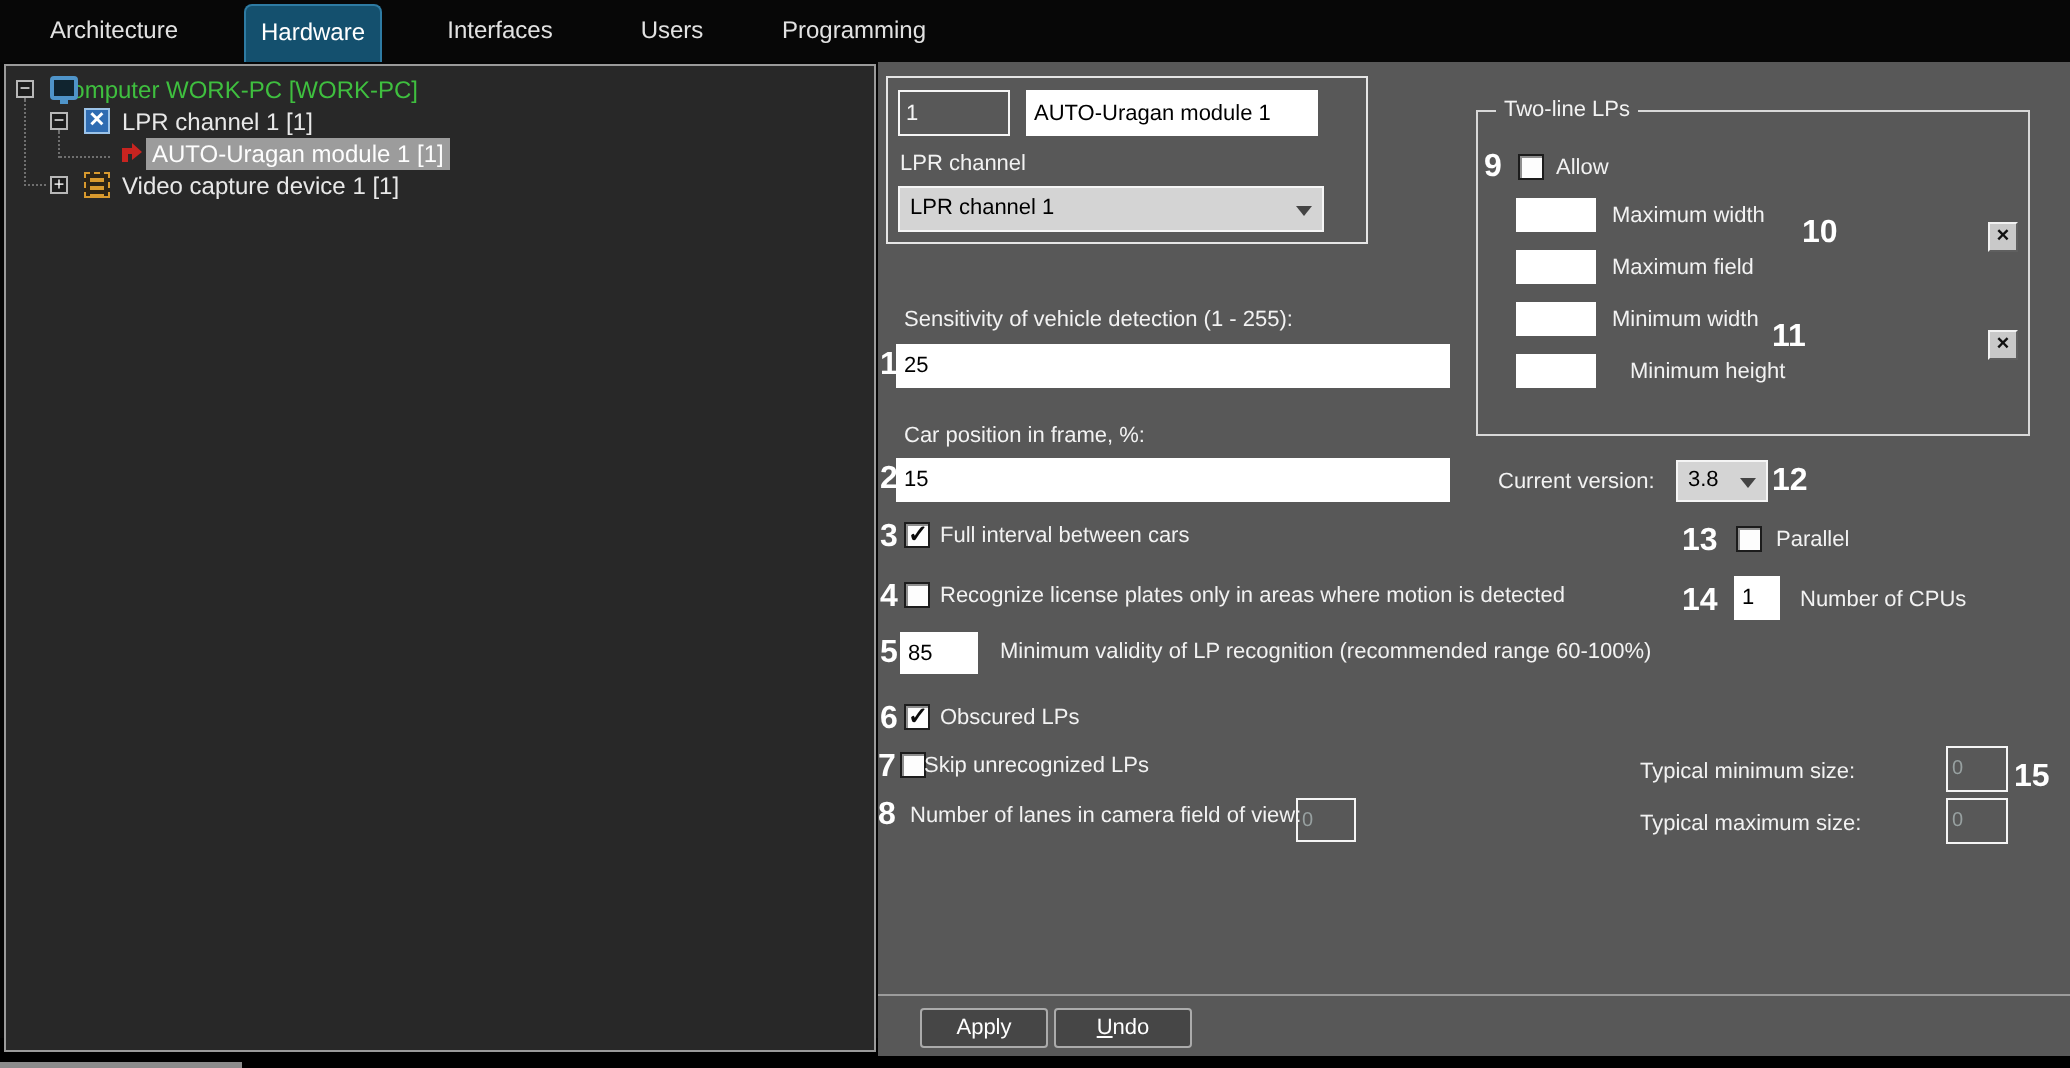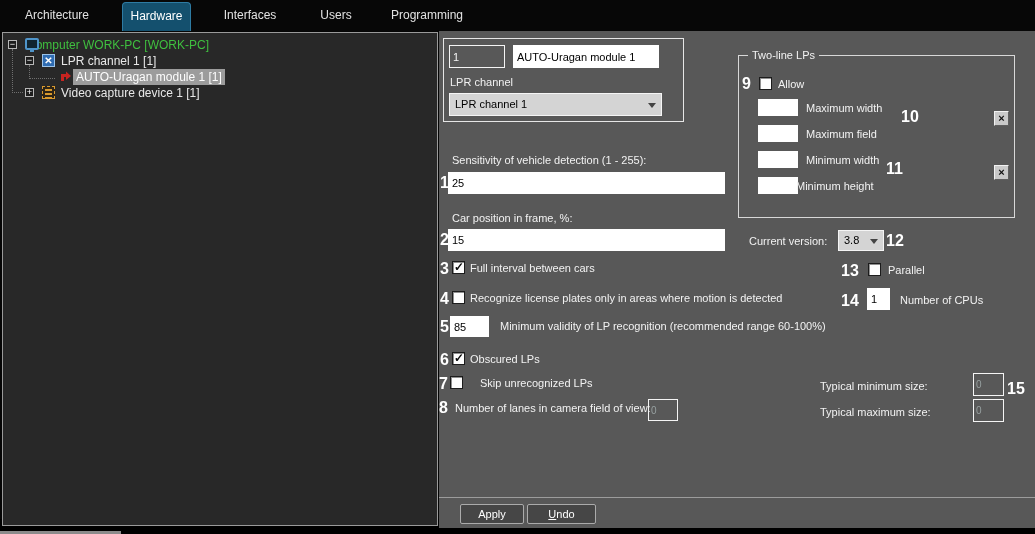--- a/index.html
+++ b/index.html
@@ -155,40 +155,40 @@
     <span class="callout" style="left:1px;top:288px;">5</span>
     <input class="txt" style="left: 11px; top: 285px; width: 39px; height: 21px;" value="85">
     <div class="lbl" style="left:61px;top:289px;">Minimum validity of LP recognition (recommended range 60-100%)</div>
 
     <span class="callout" style="left:1px;top:321px;">6</span>
     <span class="cb on" style="left:13px;top:321px;"></span>
     <div class="lbl" style="left:31px;top:322px;">Obscured LPs</div>
 
     <span class="callout" style="left:0px;top:345px;">7</span>
     <span class="cb" style="left:11px;top:345px;"></span>
-    <div class="lbl" style="left:41px;top:346px;">Skip unrecognized LPs</div>
+    <div class="lbl" style="left:23px;top:346px;">Skip unrecognized LPs</div>
 
     <span class="callout" style="left:0px;top:369px;">8</span>
     <div class="lbl" style="left:16px;top:371px;">Number of lanes in camera field of view:</div>
     <input class="txt-dark faint" style="left: 209px; top: 368px; width: 30px; height: 22px;" value="0">
 
     <div class="groupbox" style="left:299px;top:24px;width:277px;height:163px;border-color:#d8d8d8;">
       <span class="gb-title">Two-line LPs</span>
       <span class="callout" style="left:3px;top:20px;">9</span>
       <span class="cb" style="left:20px;top:21px;"></span>
       <div class="lbl" style="left:39px;top:22px;">Allow</div>
 
       <input class="txt" style="left: 19px; top: 43px; width: 40px; height: 17px;">
       <div class="lbl" style="left:67px;top:46px;">Maximum width</div>
       <input class="txt" style="left: 19px; top: 69px; width: 40px; height: 17px;">
       <div class="lbl" style="left:67px;top:72px;">Maximum field</div>
       <input class="txt" style="left: 19px; top: 95px; width: 40px; height: 17px;">
       <div class="lbl" style="left:67px;top:98px;">Minimum width</div>
       <input class="txt" style="left: 19px; top: 121px; width: 40px; height: 17px;">
-      <div class="lbl" style="left:57px;top:124px;">Minimum height</div>
+      <div class="lbl" style="left:76px;top:124px;">Minimum height</div>
 
       <span class="callout" style="left:162px;top:53px;">10</span>
       <span class="callout" style="left:147px;top:105px;">11</span>
 
       <span class="xbtn" style="left:255px;top:55px;"><span>×</span></span>
       <span class="xbtn" style="left:255px;top:109px;"><span>×</span></span>
     </div>
 
     <div class="lbl" style="left:310px;top:204px;">Current version:</div>
     <div class="dropdown" style="left:399px;top:199px;width:46px;height:21px;line-height:18px;">

